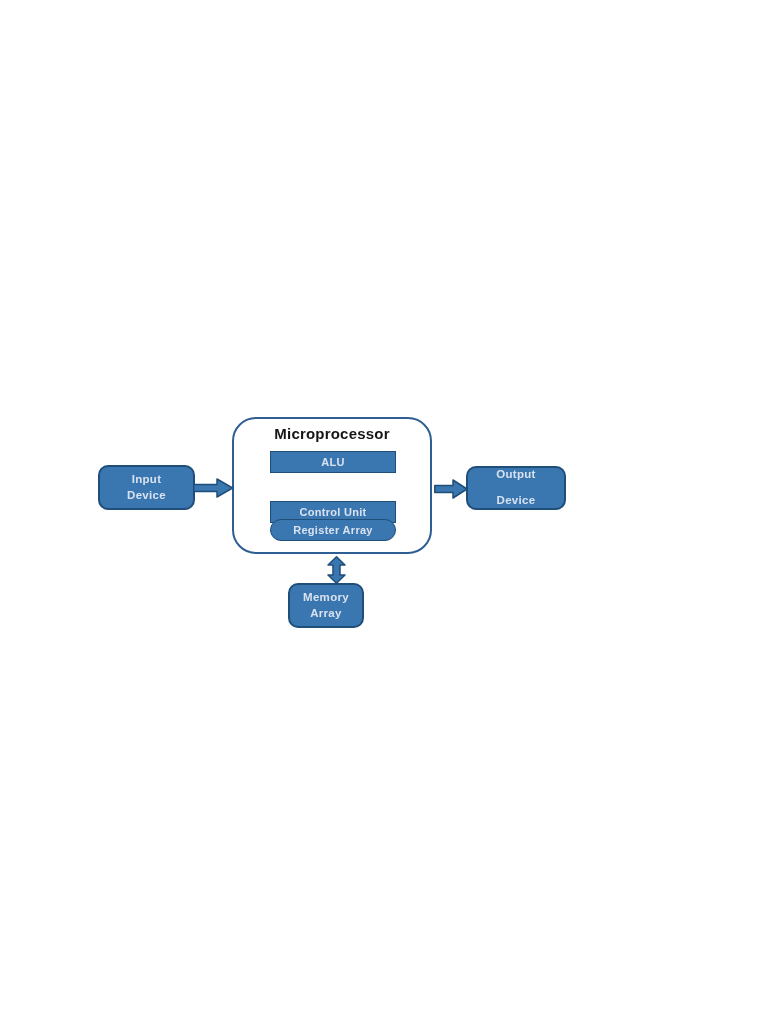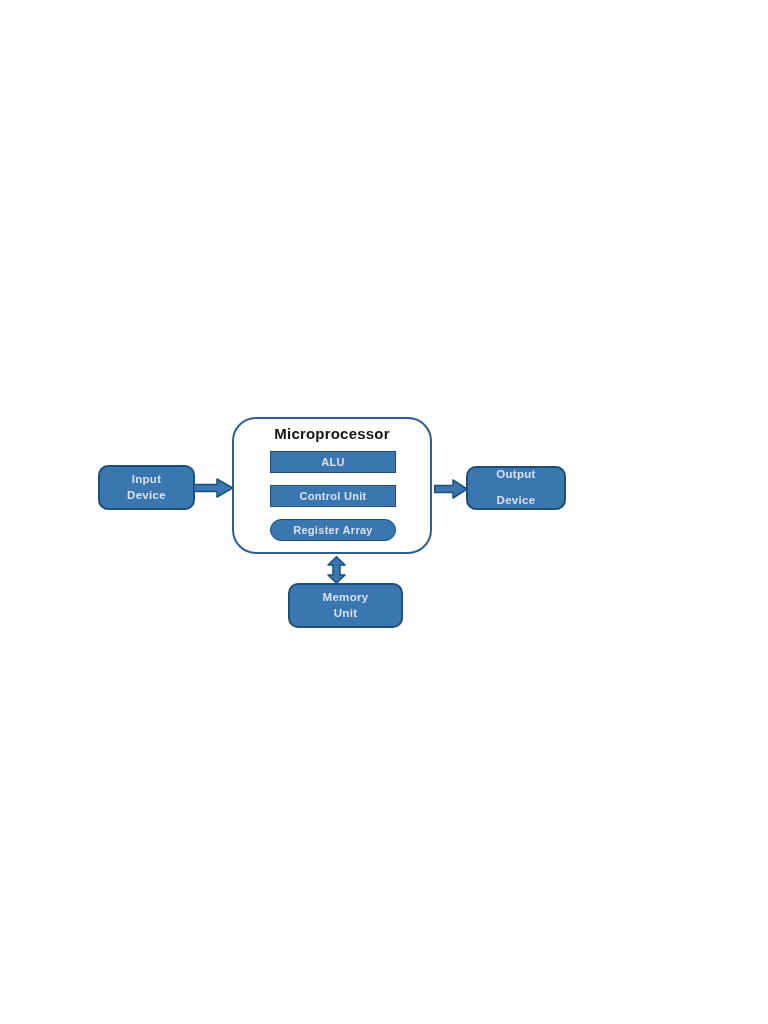--- a/index.html
+++ b/index.html
@@ -52,41 +52,41 @@
     border:1.5px solid var(--node-border);
     box-sizing:border-box;
     display:flex; align-items:center; justify-content:center;
     color:var(--node-text);
     font-size:11px;
     font-weight:700;
     letter-spacing:.3px;
     margin-left:7px;
   }
   .mp-block.alu{top:32px;}
-  .mp-block.control{top:66px;text-align:right;}
+  .mp-block.control{top:82px;text-align:right;}
   .mp-block.register{top:100px;border-radius:11px;}
 
   
   .node{
     background:var(--node-fill);
     border:2px solid var(--node-border);
     border-radius:10px;
     box-sizing:border-box;
     display:flex; flex-direction:column;
     align-items:center; justify-content:center;
     color:var(--node-text);
     font-size:11.5px;
     font-weight:700;
     line-height:1.35;
     letter-spacing:.3px;
     text-align:center;
   }
   .node-input {left:98px;  top:465px; width:97px;  height:45px;}
   .node-output{left:466px; top:466px; width:100px; height:44px;gap:10px;}
-  .node-memory{left:288px; top:583px; width:115px;  height:45px;}
+  .node-memory{left:288px; top:583px; width:76px;  height:45px;}
 
   .arrow-svg{display:block;}
   .arrow-input {left:193px; top:477px;}
   .arrow-output{left:434px; top:478px;}
   .arrow-memory{left:326px; top:556px;}
 </style>
 </head>
 <body>
 
 <div class="page">
@@ -103,21 +103,21 @@
     <span>Device</span>
   </div>
 
   <div class="abs node node-output">
     <span>Output</span>
     <span>Device</span>
   </div>
 
   <div class="abs node node-memory">
     <span>Memory</span>
-    <span>Unit</span>
+    <span>Array</span>
   </div>
 
   <div class="abs arrow-input">
     <svg class="arrow-svg" width="41" height="22" viewBox="0 0 41 22" aria-hidden="true">
       <polygon points="0.8,7.5 24,7.5 24,2 39.5,11 24,20 24,14.5 0.8,14.5" style="fill:var(--arrow-fill);stroke:var(--arrow-border);stroke-width:1.5;stroke-linejoin:round;"></polygon>
     </svg>
   </div>
 
   <div class="abs arrow-output">
     <svg class="arrow-svg" width="34" height="22" viewBox="0 0 34 22" aria-hidden="true">

